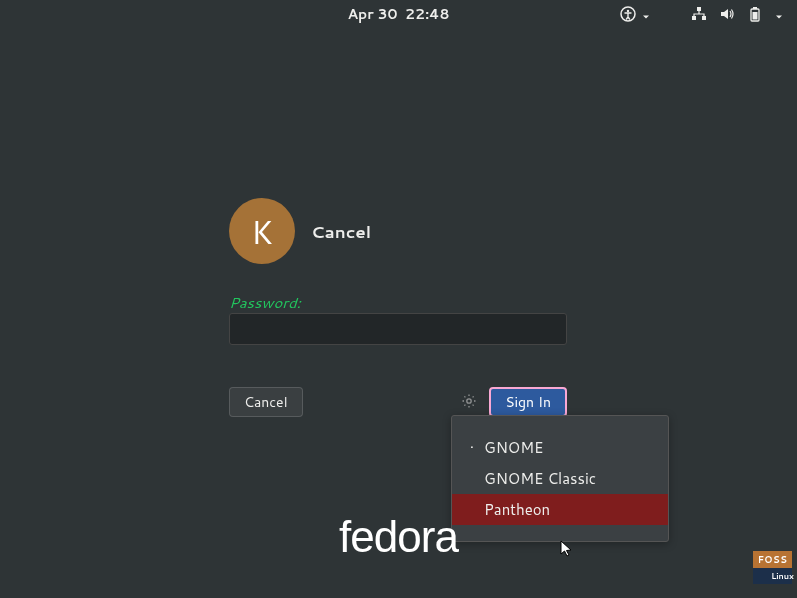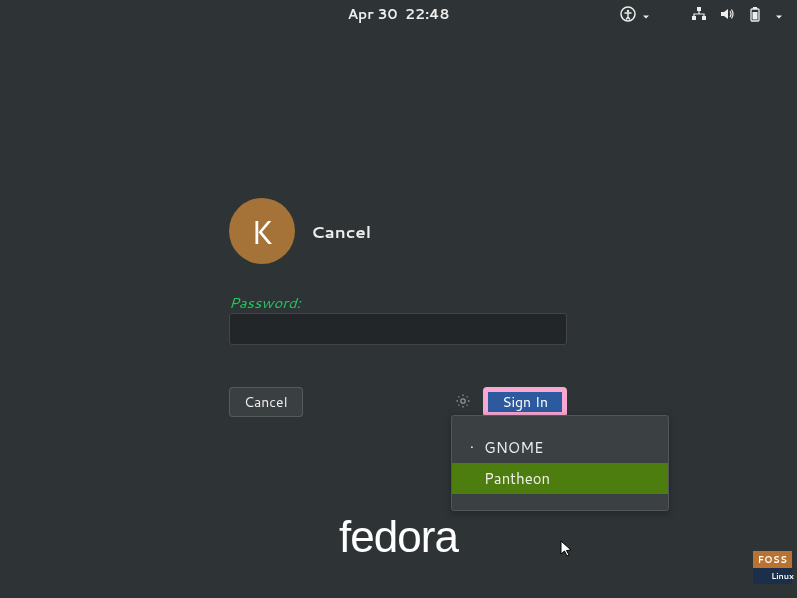--- a/index.html
+++ b/index.html
@@ -116,21 +116,21 @@
       align-items: center;
       justify-content: center;
     }
     .btn-cancel {
       background: #3a3f41;
       color: #eeeeec;
     }
     .btn-signin {
       background: #2d5a9e;
       color: #fff;
-      border: 5px solid #f9a8d4;
+      border: 2px solid #f9a8d4;
     }
     .gear-icon {
       margin-right: 12px;
       opacity: 0.7;
     }
     .spacer {
       flex: 1;
     }
     .session-menu {
       position: absolute;
@@ -146,21 +146,21 @@
     .session-item {
       height: 31px;
       display: flex;
       align-items: center;
       padding: 0 18px;
       font-size: 15px;
       color: #eeeeec;
       cursor: pointer;
     }
     .session-item.hover {
-      background: #4d7c0f;
+      background: #7f1d1d;
     }
     .session-item .bullet {
       width: 14px;
       margin-right: 0;
       font-size: 12px;
     }
     .fedora-logo {
       position: absolute;
       left: 50%;
       top: 512px;
@@ -281,20 +281,24 @@
     </span>
     <button class="btn btn-signin">Sign In</button>
   </div>
 </div>
 
 <div class="session-menu">
   <div class="session-item">
     <span class="bullet">•</span>
     <span>GNOME</span>
   </div>
+  <div class="session-item">
+    <span class="bullet"></span>
+    <span>GNOME Classic</span>
+  </div>
   <div class="session-item hover">
     <span class="bullet"></span>
     <span>Pantheon</span>
   </div>
 </div>
 
 <div class="fedora-logo">
   <span style="font-family:sans-serif;font-weight:300;">fedora</span>
 </div>
 

